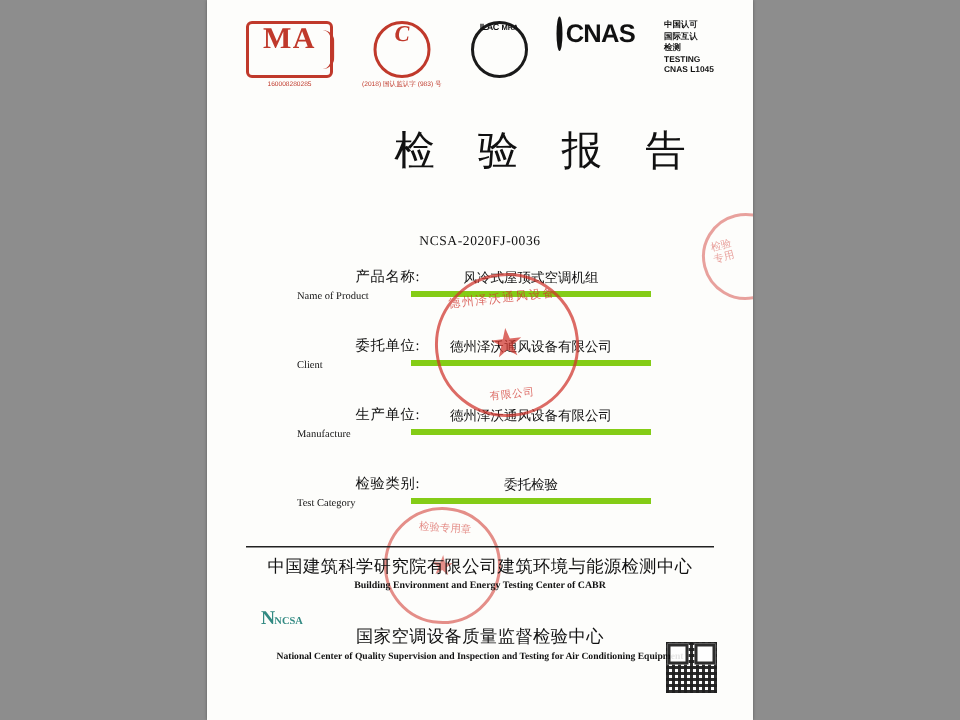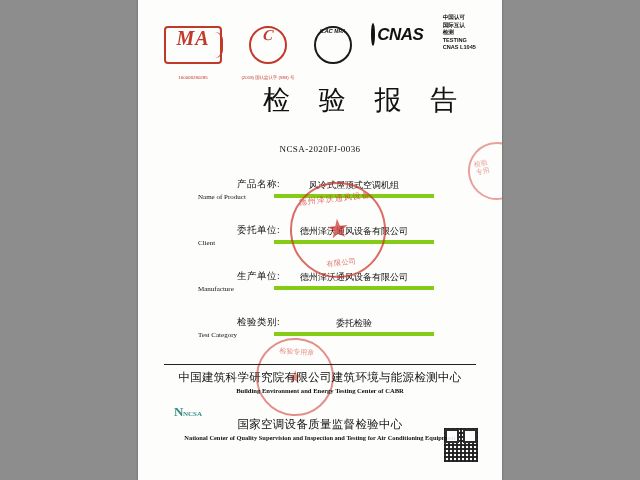--- a/index.html
+++ b/index.html
@@ -36,22 +36,21 @@
     display: flex;
     align-items: flex-start;
     justify-content: space-between;
   }
   .cert {
     text-align: center;
     line-height: 1.05;
   }
   .cert .mark {
     display: block;
-    margin: 12px auto;
-    font-style: italic;
+    margin: 0 auto;
   }
   .cert .sub {
     display: block;
     font-size: 4.4px;
     color: #c0392b;
     margin-top: 2px;
     letter-spacing: 0px;
     white-space: nowrap;
     font-family: "Liberation Sans", sans-serif;
   }
@@ -174,21 +173,21 @@
     left: 0;
     width: 100%;
     text-align: center;
     font-size: 19px;
     letter-spacing: 2px;
     color: #111;
     font-family: "Liberation Serif", serif;
   }
   .report-no {
     position: absolute;
-    top: 144px;
+    top: 155px;
     left: 0;
     width: 100%;
     text-align: center;
     font-size: 9px;
     letter-spacing: 0.4px;
     color: #111;
   }
 
   
   .fields {

